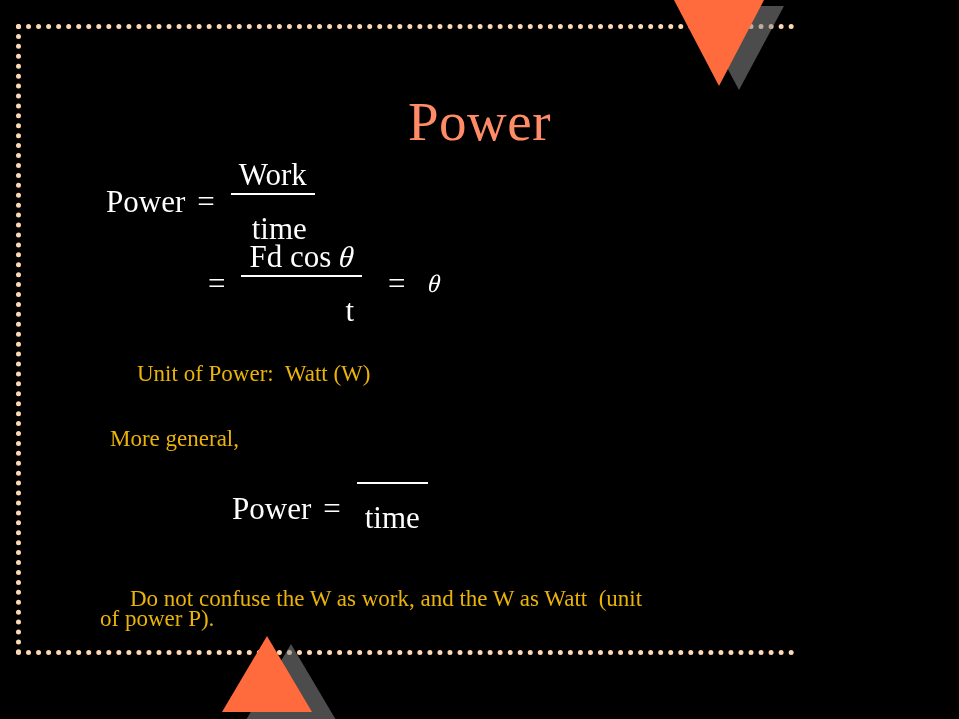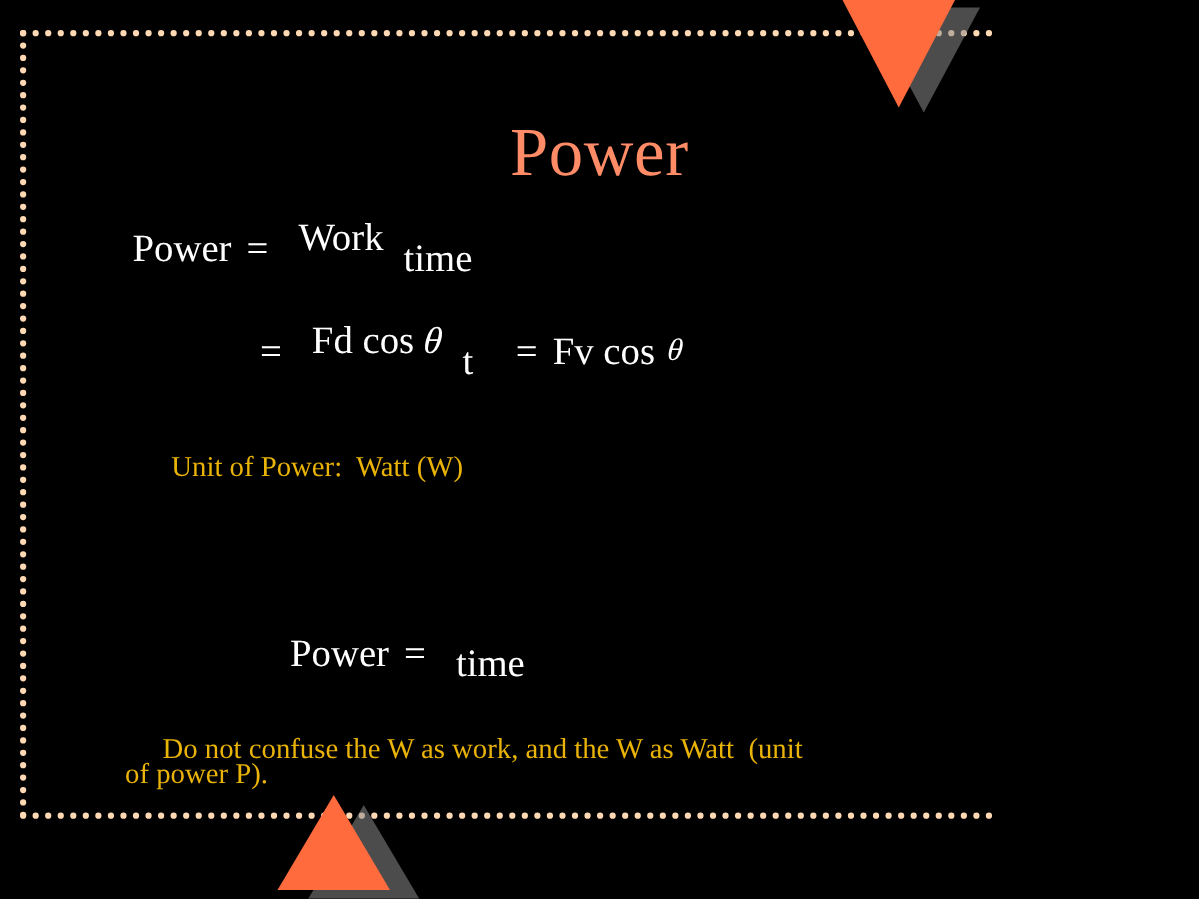--- a/index.html
+++ b/index.html
@@ -101,23 +101,24 @@
     display: flex;
     align-items: center;
     font-size: 31px;
     color: #ffffff;
     white-space: nowrap;
   }
   .lead { display: inline-block; }
   .eqsign { display: inline-block; padding: 0 12px; }
   .frac {
     display: inline-flex;
-    align-items: flex-start;
+    flex-direction: column;
+    align-items: flex-end;
     vertical-align: middle;
-    margin: 15px 4px;
+    margin: 0 4px;
   }
   .frac .num {
     padding: 0 8px 1px 8px;
     line-height: 34px;
   }
   .frac .bar {
     width: 100%;
     height: 2px;
     background: #ffffff;
   }
@@ -178,29 +179,29 @@
   <div class="eqline" style="left:196px; top:240px;">
     <span class="eqsign">=</span>
     <span class="frac">
       <span class="num">
         <span>Fd cos</span><span class="theta">θ</span>
       </span>
       <span class="bar"></span>
       <span class="den">t</span>
     </span>
     <span class="eqsign" style="padding-left:22px;">=</span>
-    <span>Fv cos</span>
     <span class="theta theta-small">θ</span>
   </div>
 
   <div class="body-text" style="left:114px; top:320px;">
     <span>Unit of Power:</span><span>  </span><span>Watt (W)</span>
   </div>
 
 
+  <div class="body-text" style="left:110px; top:421px;">More general,</div>
 
   <div class="eqline" style="left:232px; top:482px;">
     <span class="lead">Power</span>
     <span class="eqsign">=</span>
     <span class="frac">
       <span class="bar"></span>
       <span class="den">time</span>
     </span>
   </div>
 

